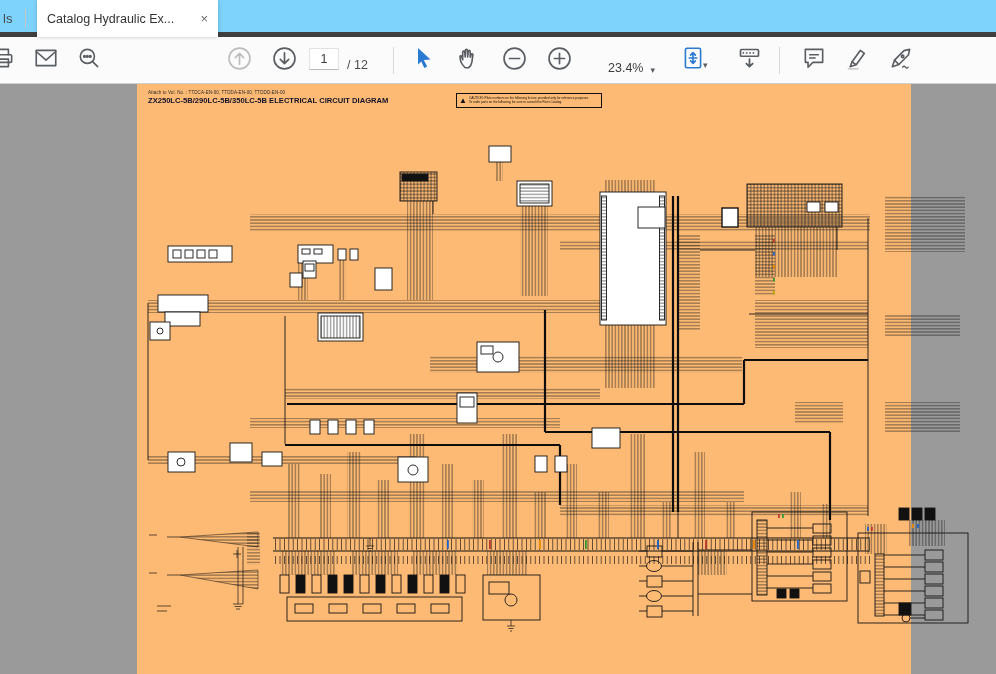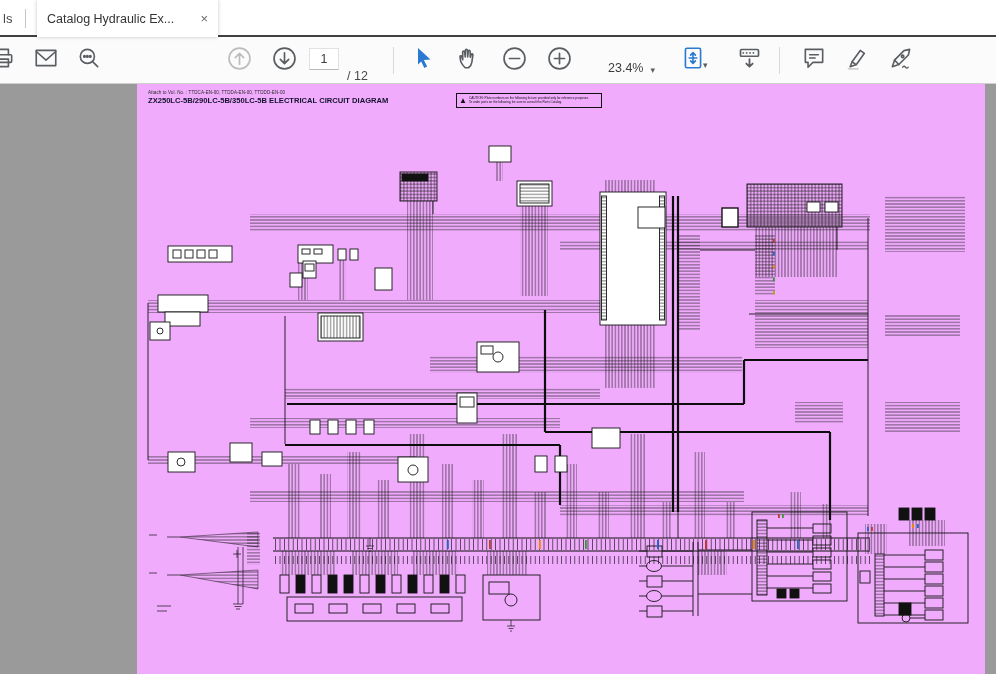--- a/index.html
+++ b/index.html
@@ -1,50 +1,50 @@
 <!DOCTYPE html>
 <html><head>
 <meta charset="utf-8">
 <style>
   html,body{margin:0;padding:0;background:#999;}
   .screen{position:relative;width:996px;height:674px;overflow:hidden;
     font-family:"Liberation Sans",sans-serif;background:#9a9a9a;}
 
   
-  .tabbar{position:absolute;top:0;left:0;right:0;height:37px;background:#ffffff;
-    border-bottom:2px solid #404040;box-sizing:border-box;z-index:5;}
+  .tabbar{position:absolute;top:0;left:0;right:0;height:37px;background:#7dd3fc;
+    border-bottom:5px solid #404040;box-sizing:border-box;z-index:5;}
   .tab-partial{position:absolute;left:0;top:0;width:24px;height:36px;display:flex;
     align-items:center;padding-left:3px;font-size:13px;color:#474747;cursor:default;}
   .tab-divider{position:absolute;left:25px;top:9px;width:1px;height:19px;background:#c6c6c6;}
   .tab-active{position:absolute;left:37px;top:0;width:181px;height:37px;background:#fff;
     box-shadow:0 0 4px rgba(0,0,0,.22);display:flex;align-items:center;gap:6px;
     padding:0 10px;box-sizing:border-box;font-size:12.5px;color:#333;z-index:6;}
   .tab-active .lbl{flex:1;white-space:nowrap;overflow:hidden;}
   .tab-close{font-size:13px;color:#6b6b6b;line-height:1;cursor:default;}
 
   
   .toolbar{position:absolute;top:37px;left:0;right:0;height:47px;background:#fbfbfb;
     border-bottom:1px solid #cfcfcf;box-sizing:border-box;z-index:4;}
   .tbtn{position:absolute;top:8px;width:30px;height:30px;display:flex;align-items:center;
     justify-content:center;}
   .tbtn svg{stroke:#5a5e63;fill:none;stroke-width:1.5;stroke-linecap:round;stroke-linejoin:round;}
   .tbtn.disabled svg{stroke:#bdbdbd;}
   .tsep{position:absolute;top:10px;width:1px;height:27px;background:#d9d9d9;}
   .page-input{position:absolute;left:309px;top:11px;width:30px;height:22px;text-align:center;
     font-size:12.5px;color:#3c3c3c;border:1px solid #e2e2e2;border-bottom:1px solid #b9b9b9;
     background:#fff;font-family:"Liberation Sans",sans-serif;box-sizing:border-box;}
-  .page-total{position:absolute;left:347px;top:32px;font-size:12.5px;color:#4a4a4a;}
+  .page-total{position:absolute;left:347px;top:21px;font-size:12.5px;color:#4a4a4a;}
   .zoom-dd{position:absolute;left:583px;top:8px;width:72px;height:30px;display:flex;
     align-items:flex-end;justify-content:flex-end;gap:7px;font-size:12.5px;color:#3c3c3c;}
   .caret{font-size:9px;color:#5a5e63;line-height:1;}
   .fit-caret{position:absolute;left:703px;top:23px;font-size:9px;color:#5a5e63;}
 
   
   .workspace{position:absolute;top:84px;left:0;right:0;bottom:0;background:#9a9a9a;}
-  .pdf-page{position:absolute;left:137px;top:0;width:848px;height:590px;background:#f0abfc;}
+  .pdf-page{position:absolute;left:137px;top:0;width:774px;height:590px;background:#fdba74;}
   .attach{position:absolute;left:11px;top:6px;font-size:4.5px;color:#2a2a2a;
     letter-spacing:.1px;white-space:nowrap;}
   .ptitle{position:absolute;left:11px;top:12px;font-size:7.6px;font-weight:bold;
     color:#11112b;white-space:nowrap;}
   .caution{position:absolute;left:319px;top:9px;width:146px;height:15px;border:1px solid #111;
     box-sizing:border-box;display:flex;align-items:center;gap:2px;padding:1px 2px;}
   .caution .tri{font-size:8px;line-height:1;color:#111;}
   .caution .ctxt{font-size:3.1px;line-height:3.5px;color:#111;}
   .diagram{position:absolute;left:0;top:0;}
 </style>

